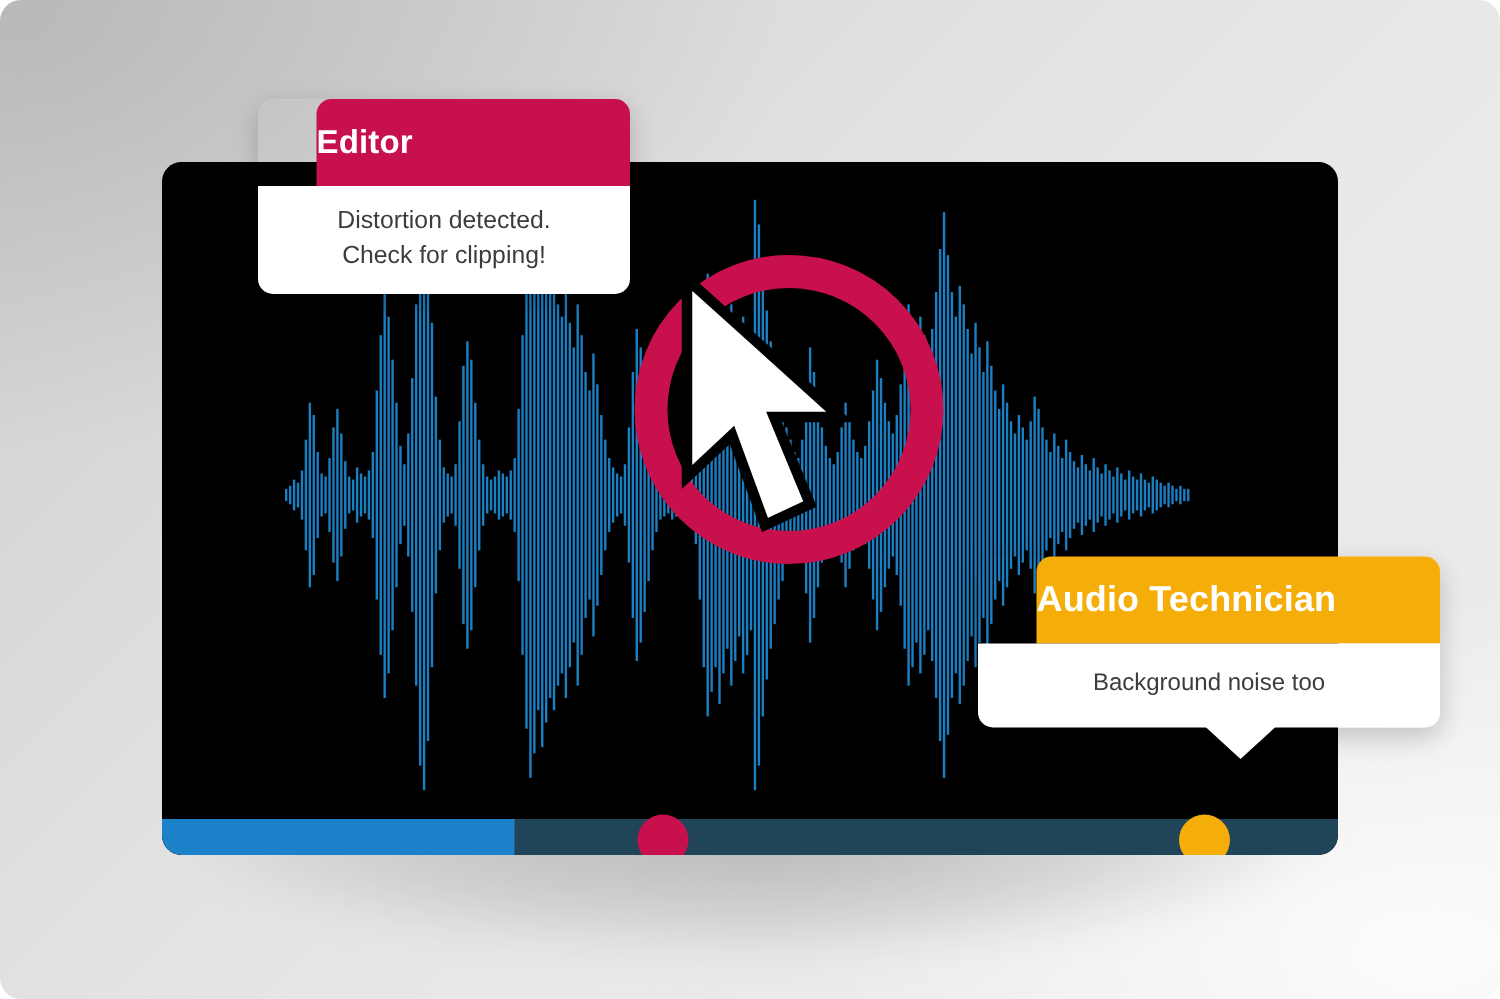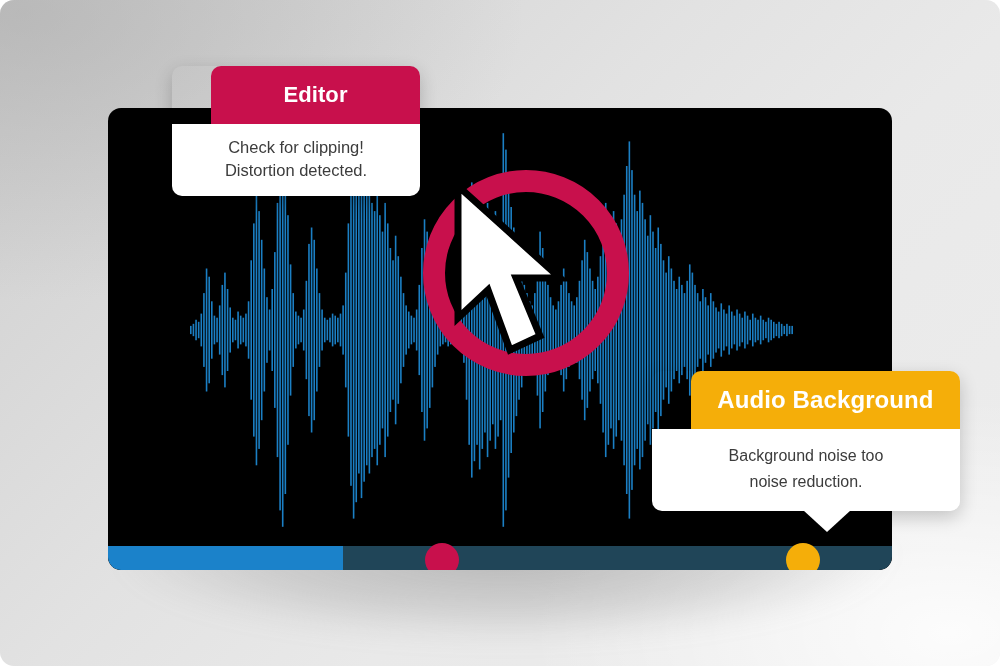--- a/index.html
+++ b/index.html
@@ -133,21 +133,21 @@
     position: absolute;
     border-radius: 10px;
     overflow: visible;
     z-index: 20;
     box-shadow: 0 6px 18px rgba(0,0,0,0.20);
   }
   .callout-header {
     border-radius: 10px 10px 0 0;
     color: #ffffff;
     font-weight: bold;
-    text-align: center;
+    text-align: left;
     letter-spacing: 0.1px;
     margin-left: 39px;
   }
   .callout-body {
     background: #ffffff;
     border-radius: 0 0 10px 10px;
     color: #3c3c3c;
     text-align: center;
   }
   .callout-body span { display: block; }
@@ -464,27 +464,26 @@
       <div id="timeline-progress" style="width: 235.2px; background: rgb(27, 130, 202);"></div>
       <div class="marker-dot" id="marker-editor" style="left: 333.984px; background: rgb(200, 16, 76);"></div>
       <div class="marker-dot" id="marker-audio" style="left: 694.624px; background: rgb(245, 174, 9);"></div>
     </div>
 
   </div>
 
   <div class="callout" id="callout-editor">
     <div class="callout-header" style="background: rgb(200, 16, 76);">Editor</div>
     <div class="callout-body">
+      <span>Distortion detected.</span>
       <span>Check for clipping!</span>
-      <span>Distortion detected.</span>
     </div>
   </div>
 
   <div class="callout" id="callout-audio">
-    <div class="callout-header" style="background: rgb(245, 174, 9);">Audio Background</div>
+    <div class="callout-header" style="background: rgb(245, 174, 9);">Audio Technician</div>
     <div class="callout-body">
       <span>Background noise too</span>
-      <span>noise reduction.</span>
       <div id="callout-audio-tail"></div>
     </div>
   </div>
 
 </div>
 
 </body></html>

